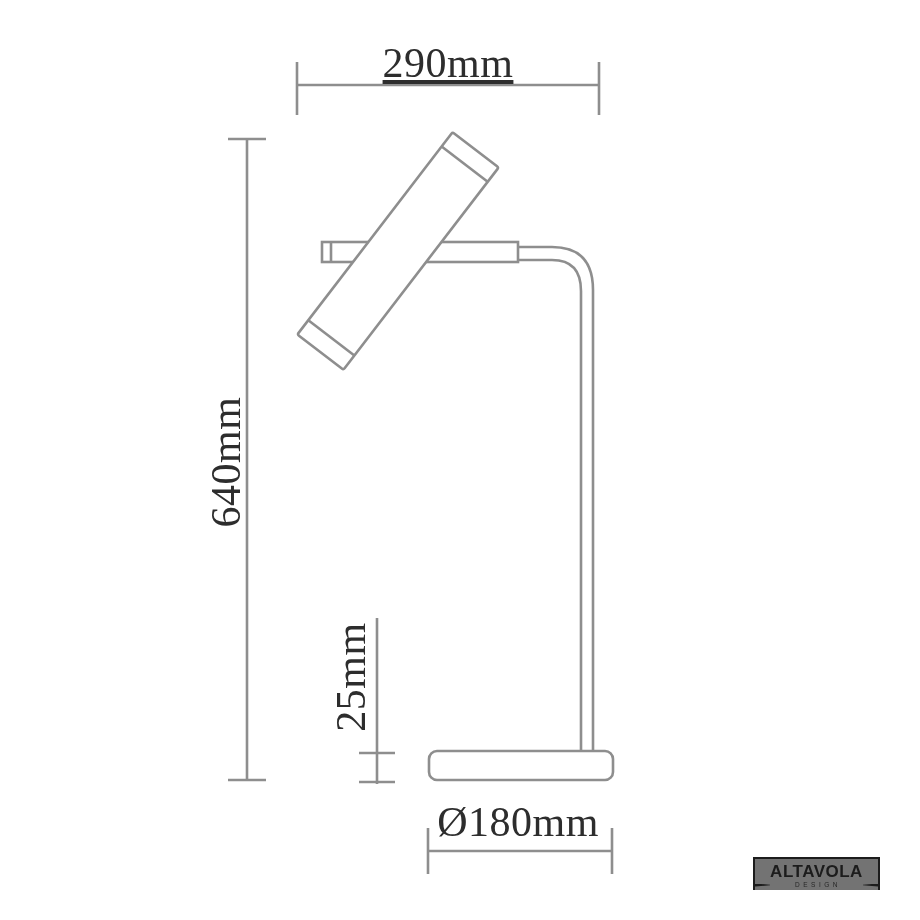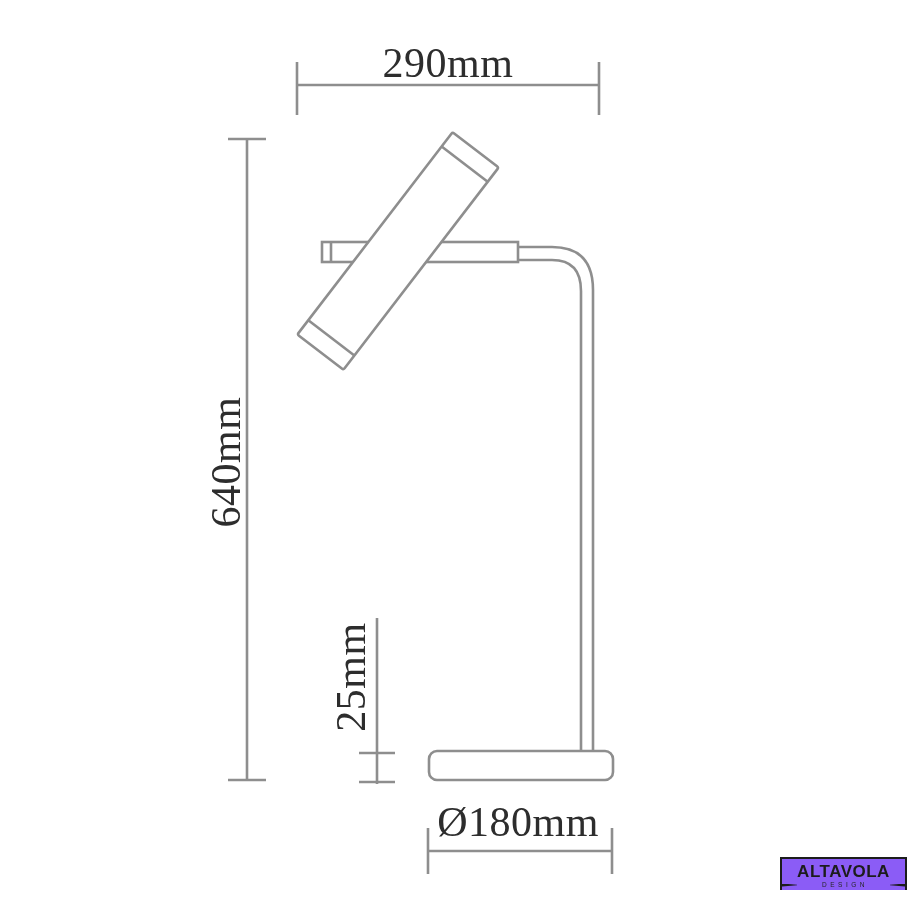--- a/index.html
+++ b/index.html
@@ -36,27 +36,26 @@
   
   .logo {
     position: absolute;
     left: 753px;
     top: 857px;
     width: 127px;
     height: 33px;
     box-sizing: border-box;
     border: 2.5px solid #1c1c1c;
     border-bottom: none;
-    background: #8b5cf6;
+    background: #737373;
     display: flex;
     flex-direction: column;
     justify-content: flex-end;
     align-items: stretch;
     font-family: "Liberation Sans", sans-serif;
-    margin-left: 27px;
   }
   .logo-brand {
     flex: 1 1 auto;
     display: flex;
     align-items: center;
     justify-content: center;
     font-weight: 700;
     font-size: 17px;
     letter-spacing: 0.5px;
     color: #1c1c1c;
@@ -134,21 +133,21 @@
       <g transform="rotate(-52.5 398 251)">
         <rect x="270.5" y="222" width="255" height="58" rx="2" fill="#ffffff"></rect>
         <line x1="288.5" y1="222" x2="288.5" y2="280"></line>
         <line x1="507.5" y1="222" x2="507.5" y2="280"></line>
       </g>
 
       <rect x="429" y="751" width="184" height="29" rx="8" fill="#ffffff"></rect>
     </g>
   </svg>
 
-  <span class="dim-label" style="left:448px; top:63px;">290mm</span>
+  <span class="dim-label" style="left:448px; top:63px;text-decoration:underline;">290mm</span>
 
   <span class="dim-label vertical" style="left:226px; top:462px;">640mm</span>
 
   <span class="dim-label vertical" style="left:351px; top:677px;">25mm</span>
 
   <span class="dim-label" style="left:518px; top:822px;font-family:Liberation Serif, serif;">Ø180mm</span>
 
   <div class="logo">
     <div class="logo-brand">ALTAVOLA</div>
     <div class="logo-subrow">

